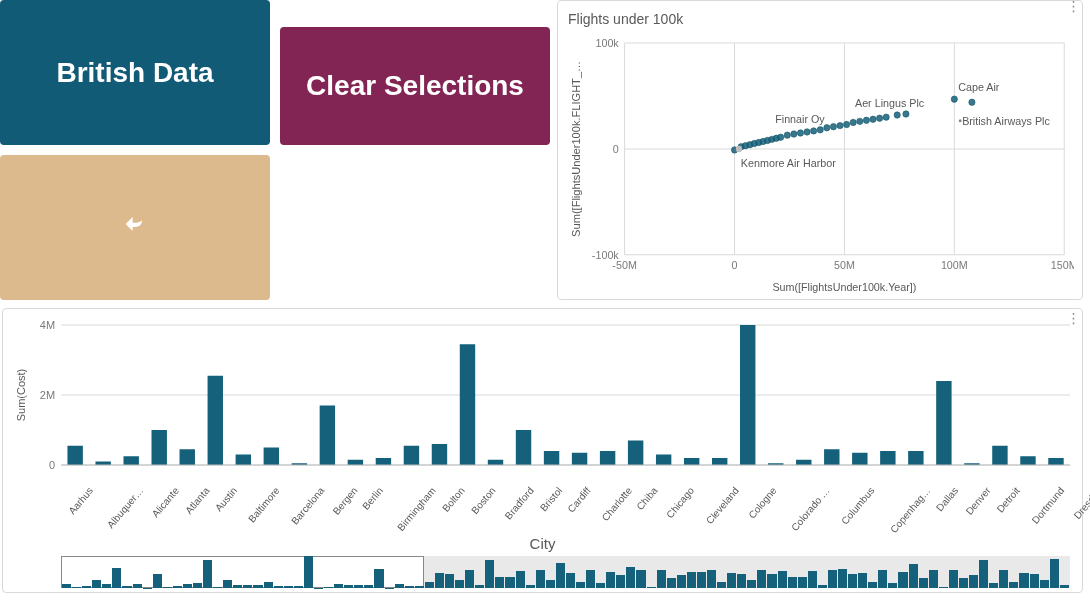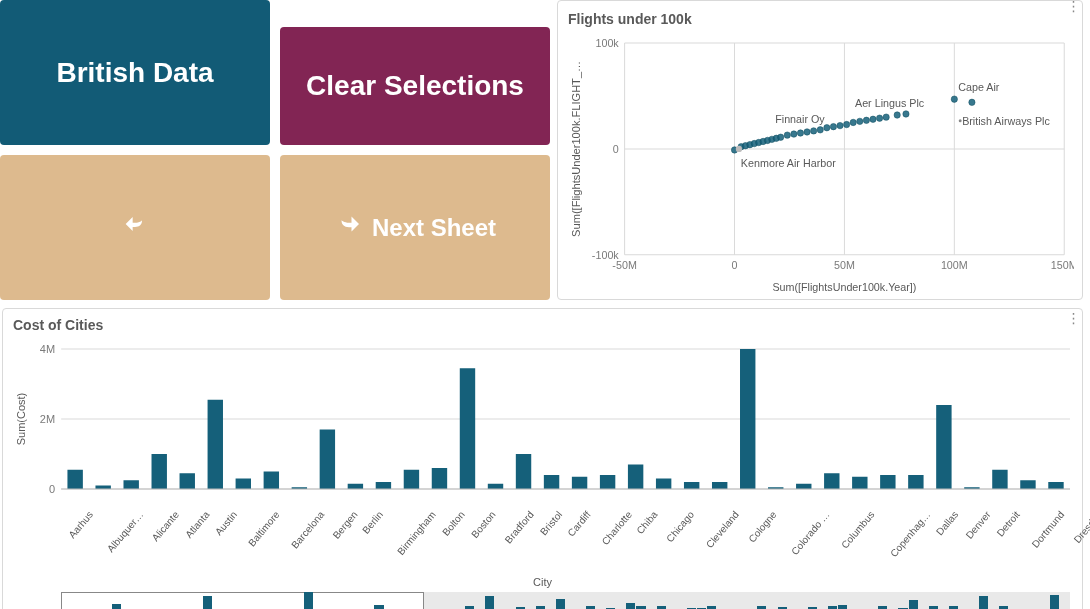--- a/index.html
+++ b/index.html
@@ -47,21 +47,21 @@
     flex: 1;
     border: 1px solid #d9d9d9;
     border-radius: 4px;
     padding: 8px 8px 4px 8px;
     background: #fff;
     display:flex;
     flex-direction:column;
   }
   .chart-title {
     font-size: 14px;
-    font-weight: 700;
+    font-weight: 400;
     color: #595959;
     padding: 2px 0 6px 2px;
   }
   .scatter-wrap {
     flex:1;
     position:relative;
   }
   .axis-label {
     font-size: 11px;
     fill: #595959;
@@ -99,23 +99,23 @@
     color:#595959;
     transform: rotate(-50deg);
     transform-origin: top right;
     white-space:nowrap;
     position:relative;
     right:6px;
     top:6px;
   }
   .x-axis-title {
     text-align:center;
-    font-size:11px;
+    font-size:15px;
     color:#595959;
-    margin-top:17px;
+    margin-top:0px;
     margin-bottom:4px;
   }
   .mini-map {
     height: 32px;
     position:relative;
     margin-left:50px;
     margin-right:4px;
     margin-top:2px;
     border-top:0;
   }
@@ -170,28 +170,20 @@
     </div>
     <div class="action-btn btn-tan">
       <span class="icon-arrow">
         <svg width="28" height="28" viewBox="0 0 24 24" fill="#fff">
             <path d="M10 7l-5 5 5 5v-3h8a6 6 0 0 0 0-12v3a3 3 0 0 1 0 6h-8V7z" opacity="0"></path>
             <path d="M9 7l-5 5 5 5v-3c3 0 8 0 8-5 0-1-0-1-0-1s-2 1-8 1V7z" opacity="0"></path>
             <path d="M11 6l-6 6 6 6v-4h4c2 0 4-1 4-4 0 0-1 1-4 1h-4V6z" opacity="0"></path>
             <path d="M10 6 4 12l6 6v-3.5h2c4 0 6-2 6-5.5 0 0-2 2-6 2h-2V6z"></path>
           </svg>
       </span>
-    </div>
-    <div class="action-btn btn-tan">
-      <span class="icon-arrow">
-        <svg width="30" height="30" viewBox="0 0 24 24" fill="#fff">
-            <path d="M14 6l6 6-6 6v-3.5h-2c-4 0-6-2-6-5.5 0 0 2 2 6 2h2V6z"></path>
-          </svg>
-      </span>
-      <span>Next Sheet</span>
     </div>
   </div>
 
   <div class="chart-card" style="position:relative;">
     <div class="chart-title">Flights under 100k</div>
     <div class="chart-menu"></div>
     <div class="scatter-wrap">
       <svg id="scatter-svg" width="100%" height="100%" viewBox="0 0 520 260" preserveAspectRatio="none">
           <line x1="60" y1="10" x2="60" y2="220" stroke="#d9d9d9" stroke-width="1"></line>
           <text x="60" y="234" text-anchor="middle" class="tick-label">-50M</text>
@@ -248,21 +240,20 @@
           <circle cx="403.5" cy="87" r="1.5" fill="#888"></circle>
           <text x="239.5" y="89.25000000000001" text-anchor="middle" class="point-label">Finnair Oy</text>
           <text x="179" y="133" class="point-label" text-anchor="start">Kenmore Air Harbor</text>
           <circle cx="177" cy="115" r="3.2" fill="#bcbcbc"></circle>
         </svg>
     </div>
   </div>
 </div>
 
 <div class="bar-card" style="position:relative;">
-  <div class="chart-title">Cost of Cities</div>
   <div class="chart-menu" style="top:6px;"></div>
   <div class="bar-area">
     <svg id="bar-svg" width="100%" height="100%" viewBox="0 0 1060 160" preserveAspectRatio="none">
         <line x1="50" y1="146" x2="1056" y2="146" stroke="#d9d9d9"></line>
         <text x="44" y="150" text-anchor="end" class="tick-label">0</text>
         <line x1="50" y1="76" x2="1056" y2="76" stroke="#d9d9d9"></line>
         <text x="44" y="80" text-anchor="end" class="tick-label">2M</text>
         <line x1="50" y1="6" x2="1056" y2="6" stroke="#d9d9d9"></line>
         <text x="44" y="10" text-anchor="end" class="tick-label">4M</text>
         <text x="0" y="0" class="y-axis-vert" text-anchor="middle" transform="translate(14 76) rotate(-90)">Sum(Cost)</text>

